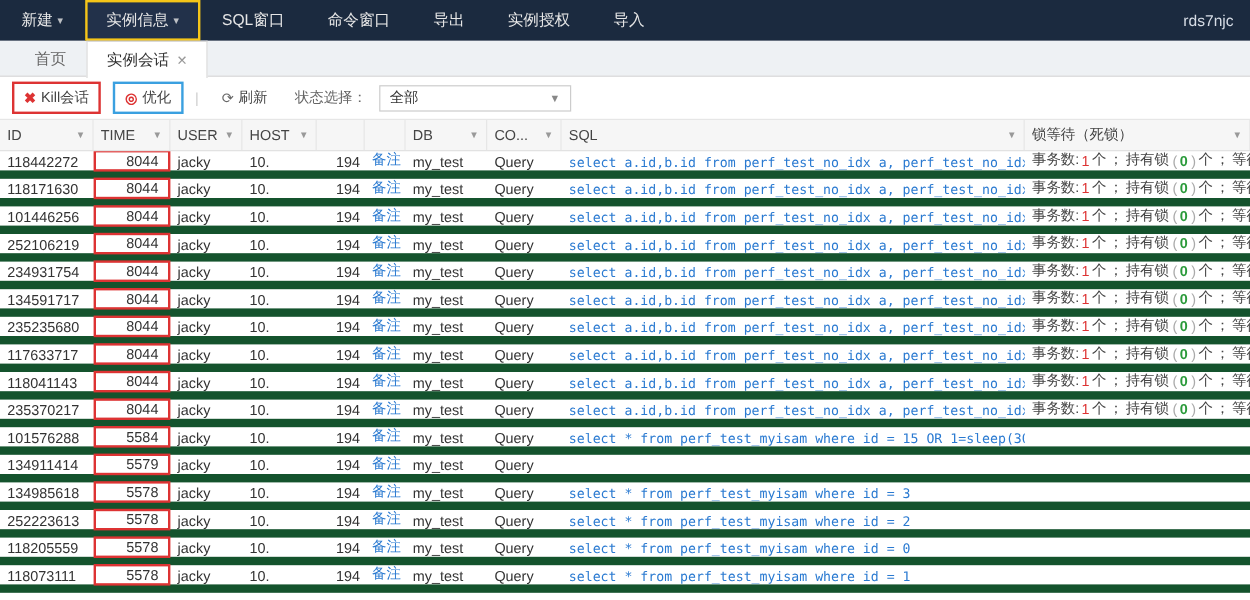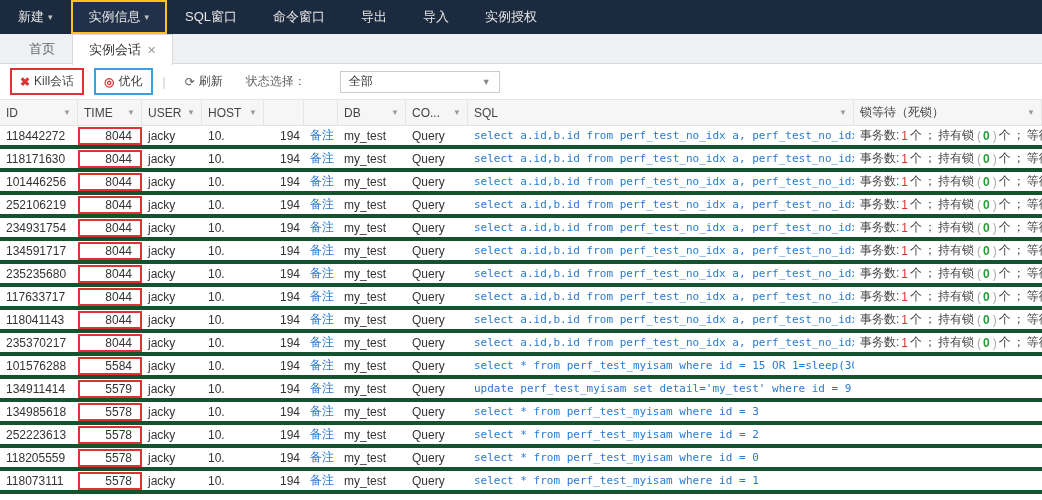--- a/index.html
+++ b/index.html
@@ -19,40 +19,40 @@
 
   .toolbar { height: 36px; display: flex; align-items: center; padding: 0 10px; gap: 10px; border-bottom: 1px solid #e6e6e6; }
   .tbtn { display: inline-flex; align-items: center; gap: 4px; padding: 3px 8px; font-size: 12px; color: #444; cursor: pointer; border: 1px solid transparent; }
   .tbtn.kill { border: 2px solid #d33; color: #444; }
   .tbtn.kill .ico { color: #d33; font-weight: bold; }
   .tbtn.opt { border: 2px solid #3aa0e0; color: #444; }
   .tbtn.opt .ico { color: #d33; font-weight: bold; }
   .tbtn.refresh .ico { color: #666; }
   .sep { color: #ccc; }
   .lbl { color: #666; margin-left: 4px; }
-  .sel { display: inline-flex; align-items: center; border: 1px solid #ccc; height: 22px; padding: 0 8px; min-width: 160px; justify-content: space-between; background: #fff; cursor: pointer; margin-left: 24px; }
+  .sel { display: inline-flex; align-items: center; border: 1px solid #ccc; height: 22px; padding: 0 8px; min-width: 160px; justify-content: space-between; background: #fff; cursor: pointer; }
   .sel .caret { font-size: 9px; color: #888; }
   .hint { color: #d33; margin-left: 16px; font-weight: bold; }
 
   .grid-header { display: flex; height: 26px; background: #f6f6f6; border-bottom: 1px solid #e2e2e2; align-items: stretch; font-size: 12px; color: #444; }
   .gh { border-right: 1px solid #e6e6e6; display: flex; align-items: center; padding: 0 6px; position: relative; cursor: pointer; }
   .gh .drop { margin-left: auto; font-size: 8px; color: #999; }
   .col-id   { width: 78px; }
   .col-time { width: 64px; }
   .col-user { width: 60px; align-items: center; }
   .col-host { width: 62px; }
   .col-port { width: 40px; justify-content: flex-end; padding-right: 4px; color: #333; }
   .col-note { width: 34px; }
   .col-db   { width: 68px; }
   .col-cmd  { width: 62px; }
   .col-sql  { flex: 1; min-width: 0; }
   .col-lock { width: 188px; }
 
   .grid-body { height: calc(500px - 34px - 30px - 36px - 26px); overflow: auto; }
-  .row { display: flex; height: 23px; align-items: center; border-bottom: 4px solid #14532d; font-size: 12px; cursor: pointer; }
+  .row { display: flex; height: 23px; align-items: flex-end; border-bottom: 7px solid #14532d; font-size: 12px; cursor: pointer; }
   .cell { display: flex; align-items: center; padding: 0 6px; overflow: hidden; white-space: nowrap; text-overflow: ellipsis; font-family: "Microsoft YaHei", Arial, sans-serif; }
   .col-id.cell { color: #333; }
   .time-box { border: 2px solid #d33; width: 64px; display: flex; align-items: center; justify-content: flex-end; padding-right: 8px; color: #333; margin: -1px 0; }
   .col-port.cell { justify-content: flex-end; padding-right: 4px; }
   .col-note.cell a { color: #2a7ad1; text-decoration: none; }
   .col-sql.cell { font-family: Consolas, monospace; color: #2a7ad1; font-size: 11px; }
   .lock-cell { display: flex; align-items: center; gap: 2px; font-size: 12px; }
   .lock-cell .k { color: #444; }
   .lock-cell .n { color: #d33; }
   .lock-cell .p { color: #aaa; padding-left: 1px; }
@@ -74,26 +74,27 @@
     <div class="menu-item">
       <span>SQL窗口</span>
     </div>
     <div class="menu-item">
       <span>命令窗口</span>
     </div>
     <div class="menu-item">
       <span>导出</span>
     </div>
     <div class="menu-item">
+      <span>实例授权</span>
+    </div>
+    <div class="menu-item">
       <span>导入</span>
     </div>
-    <div class="menu-item">
-      <span>实例授权</span>
-    </div>
     <div class="spacer"></div>
+    <div class="instance">rds7njc</div>
   </div>
 
 <div class="tabs" id="tabs">
     <div class="tab"><span>首页</span></div>
     <div class="tab active"><span>实例会话</span><span class="close">✕</span></div>
   </div>
 
 <div class="toolbar">
   <span class="tbtn kill">
     <span class="ico">✖</span>
@@ -451,21 +452,20 @@
       <div class="cell col-id">134911414</div>
       <div class="time-box">5579</div>
       <div class="cell col-user">jacky</div>
       <div class="cell col-host">10.</div>
       <div class="cell col-port">194</div>
       <div class="cell col-note">
         <a href="#">备注</a>
       </div>
       <div class="cell col-db">my_test</div>
       <div class="cell col-cmd">Query</div>
-      <div class="cell col-sql">update perf_test_myisam set detail='my_test' where id = 9</div>
       <div class="cell col-lock"></div>
     </div>
     <div class="row">
       <div class="cell col-id">134985618</div>
       <div class="time-box">5578</div>
       <div class="cell col-user">jacky</div>
       <div class="cell col-host">10.</div>
       <div class="cell col-port">194</div>
       <div class="cell col-note">
         <a href="#">备注</a>

